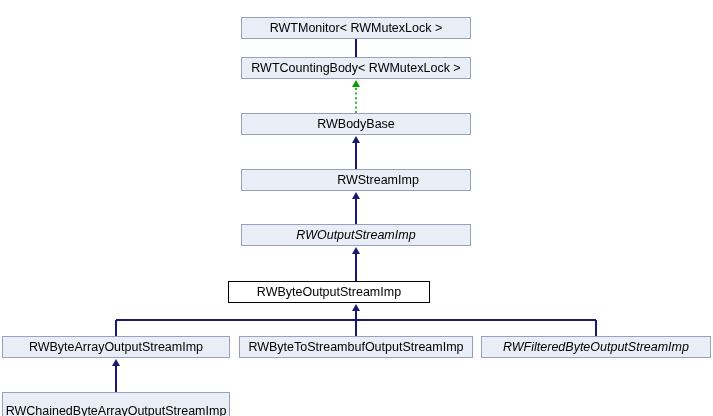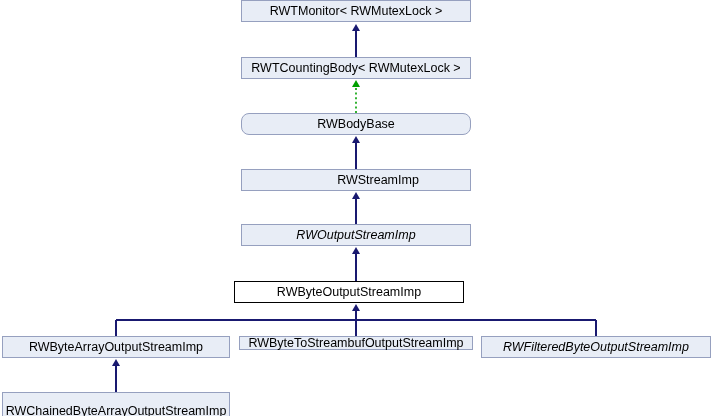--- a/index.html
+++ b/index.html
@@ -61,42 +61,42 @@
       <polygon points="356,247 352,254 360,254" fill="#191970"></polygon>
       <line x1="356" y1="336" x2="356" y2="311" stroke="#191970" stroke-width="1.2" shape-rendering="crispEdges"></line>
       <line x1="116" y1="320" x2="596" y2="320" stroke="#191970" stroke-width="1.2" shape-rendering="crispEdges"></line>
       <line x1="116" y1="320" x2="116" y2="336" stroke="#191970" stroke-width="1.2" shape-rendering="crispEdges"></line>
       <line x1="596" y1="320" x2="596" y2="336" stroke="#191970" stroke-width="1.2" shape-rendering="crispEdges"></line>
       <polygon points="356,304 352,311 360,311" fill="#191970"></polygon>
       <line x1="116" y1="392" x2="116" y2="366" stroke="#191970" stroke-width="1.2" shape-rendering="crispEdges"></line>
       <polygon points="116,359 112,366 120,366" fill="#191970"></polygon>
     </svg>
   <div>
-      <div class="node" style="left: 241px; top: 0; width: 230px; height: 22px;">
+      <div class="node" style="left: 241px; top: 17px; width: 230px; height: 22px;">
         <span>RWTMonitor&lt; RWMutexLock &gt;</span>
       </div>
       <div class="node" style="left: 241px; top: 57px; width: 230px; height: 22px;">
         <span>RWTCountingBody&lt; RWMutexLock &gt;</span>
       </div>
-      <div class="node" style="left: 241px; top: 113px; width: 230px; height: 22px; border-radius: 8px;">
+      <div class="node" style="left: 241px; top: 113px; width: 230px; height: 22px;">
         <span>RWBodyBase</span>
       </div>
       <div class="node" style="left: 241px; top: 169px; width: 230px; height: 22px; padding-left: 44px;">
         <span>RWStreamImp</span>
       </div>
       <div class="node" style="left: 241px; top: 224px; width: 230px; height: 22px; font-style: italic;">
         <span>RWOutputStreamImp</span>
       </div>
-      <div class="node highlight" style="left: 234px; top: 281px; width: 230px; height: 22px;">
+      <div class="node highlight" style="left: 228px; top: 281px; width: 202px; height: 22px;">
         <span>RWByteOutputStreamImp</span>
       </div>
       <div class="node" style="left: 2px; top: 336px; width: 228px; height: 22px;">
         <span>RWByteArrayOutputStreamImp</span>
       </div>
-      <div class="node" style="left: 239px; top: 336px; width: 234px; height: 14px;">
+      <div class="node" style="left: 239px; top: 336px; width: 234px; height: 22px;">
         <span>RWByteToStreambufOutputStreamImp</span>
       </div>
       <div class="node" style="left: 481px; top: 336px; width: 230px; height: 22px; font-style: italic;">
         <span>RWFilteredByteOutputStreamImp</span>
       </div>
       <div class="node" style="left: 2px; top: 392px; width: 228px; height: 38px;">
         <span>RWChainedByteArrayOutputStreamImp</span>
       </div>
     </div>
 </div>

